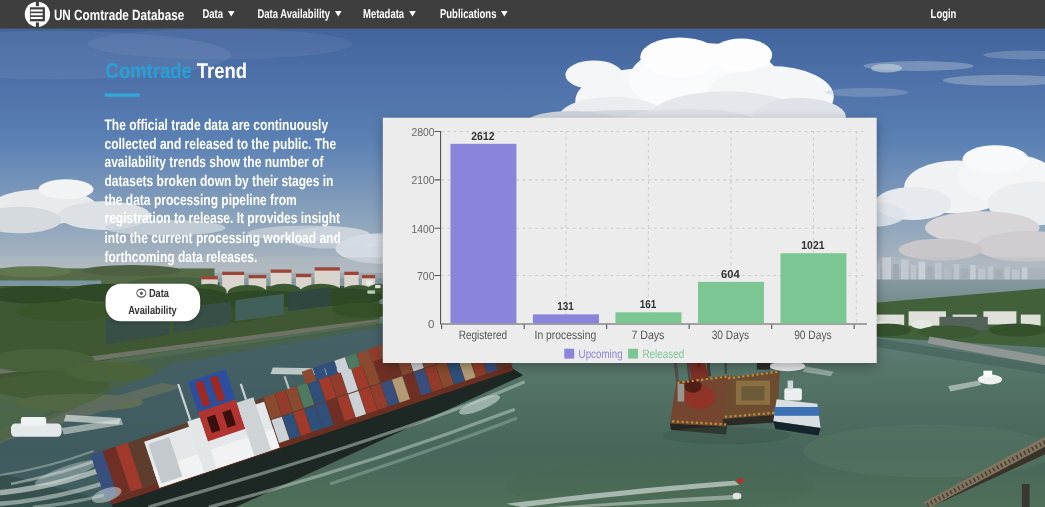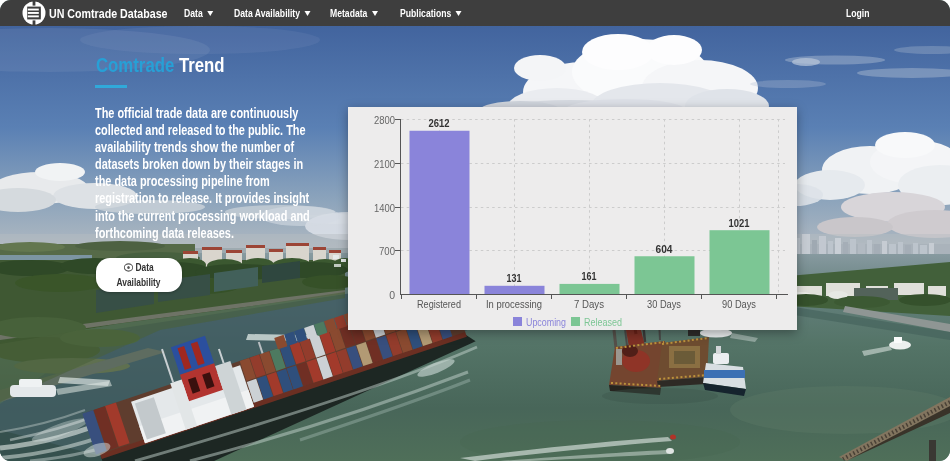--- a/index.html
+++ b/index.html
@@ -1,14 +1,14 @@
 <!DOCTYPE html>
 <html><head><meta charset="utf-8"><style>
 html,body{margin:0;padding:0;width:950px;height:461px;overflow:hidden;font-family:"Liberation Sans",sans-serif;}
-#stage{position:relative;width:950px;height:461px;overflow:hidden;background:#5d7f74;border-radius:11px;}
+#stage{position:relative;width:950px;height:461px;overflow:hidden;background:#5d7f74;}
 #bg{position:absolute;left:0;top:0;}
 #header{position:absolute;left:0;top:0;width:950px;height:26px;background:#3e3e3e;}
 .brand{position:absolute;left:49px;top:0;height:26px;line-height:27px;color:#fff;font-size:13.5px;font-weight:bold;transform:scaleX(.79);transform-origin:0 50%;white-space:nowrap;}
 .nav{position:absolute;top:0;height:26px;line-height:27px;color:#fff;font-size:11.5px;font-weight:bold;transform:scaleX(.75);transform-origin:0 50%;white-space:nowrap;}
 .caret{display:inline-block;width:0;height:0;border-left:4.5px solid transparent;border-right:4.5px solid transparent;border-top:5px solid #fff;margin-left:6px;vertical-align:1px;}
 #title{position:absolute;left:96px;top:54px;font-size:19.5px;font-weight:bold;color:#fff;transform:scaleX(.86);transform-origin:0 0;white-space:nowrap;}
 #title .c{color:#27a0d6;}
 #underline{position:absolute;left:95px;top:85px;width:32px;height:3px;background:#30a9da;}
 #para{position:absolute;left:95px;top:105px;width:300px;color:#fff;font-size:14px;font-weight:bold;line-height:17.1px;transform:scaleX(.78);transform-origin:0 0;white-space:nowrap;}
 #btn{position:absolute;left:96px;top:258px;width:86px;height:34px;background:#fff;border-radius:14px;box-shadow:0 1px 3px rgba(0,0,0,.25);text-align:center;color:#333;font-size:10.5px;font-weight:bold;line-height:15px;padding-top:2px;box-sizing:border-box;}

